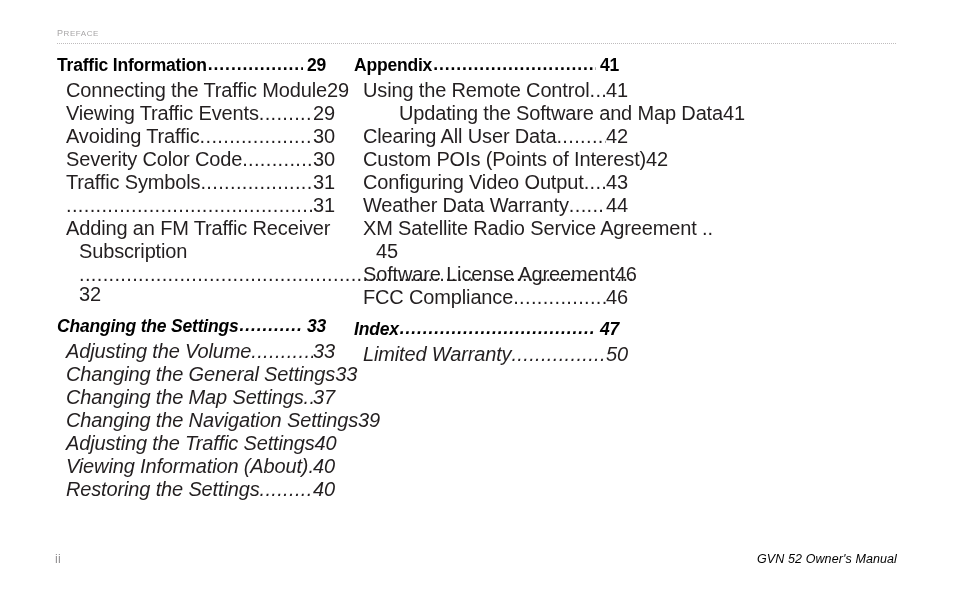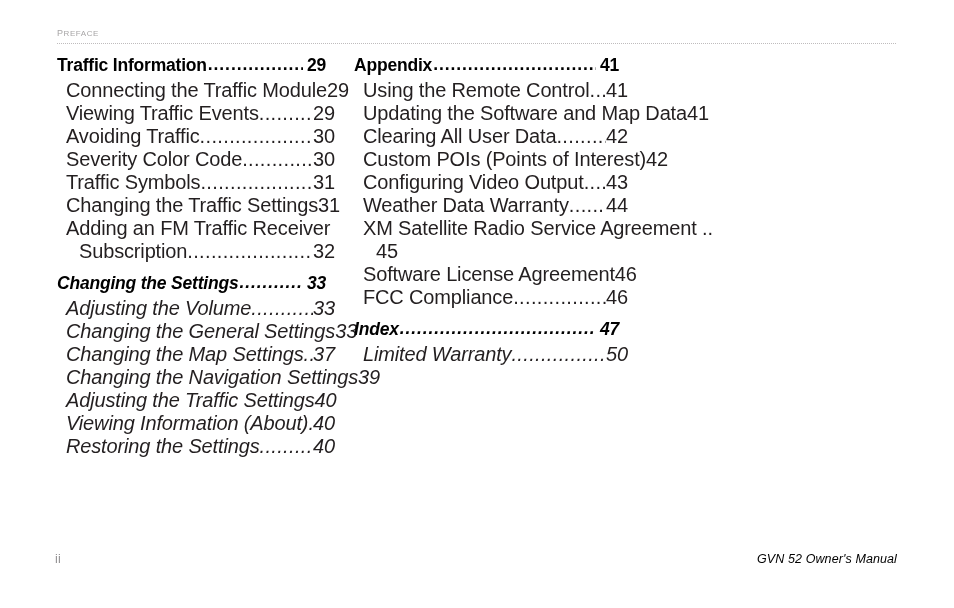--- a/index.html
+++ b/index.html
@@ -135,22 +135,23 @@
   
   .lvl2.wrap .first-line {
     display: block;
     white-space: nowrap;
   }
   .lvl2.wrap .second-line {
     display: flex;
     align-items: baseline;
     padding-left: 13px;
     width: calc(100% - 13px);
-  }
-  .lvl2.nodots .label { flex: 1 1 auto; }
+    flex-direction: column;
+  }
+  .lvl2.nodots .label { flex: 1 1 auto; margin-left: 36px; }
 
   
   .block { margin-bottom: 0px; }
   .block + .block { margin-top: 7px; font-style: italic; }
 
   
   .footer {
     position: absolute;
     left: 0;
     top: 552px;
@@ -226,21 +227,20 @@
           </div>
           <div class="entry lvl2">
             <div class="entry-line">
               <span class="label">Traffic Symbols</span>
               <span class="leader"></span>
               <span class="page-num">31</span>
             </div>
           </div>
           <div class="entry lvl2">
             <div class="entry-line">
-              <span class="label">Changing the Traffic Settings</span>
               <span class="leader"></span>
               <span class="page-num">31</span>
             </div>
           </div>
           <div class="entry lvl2 wrap">
             <span class="first-line label">Adding an FM Traffic Receiver</span>
             <div class="second-line">
               <span class="label">Subscription</span>
               <span class="leader"></span>
               <span class="page-num">32</span>

